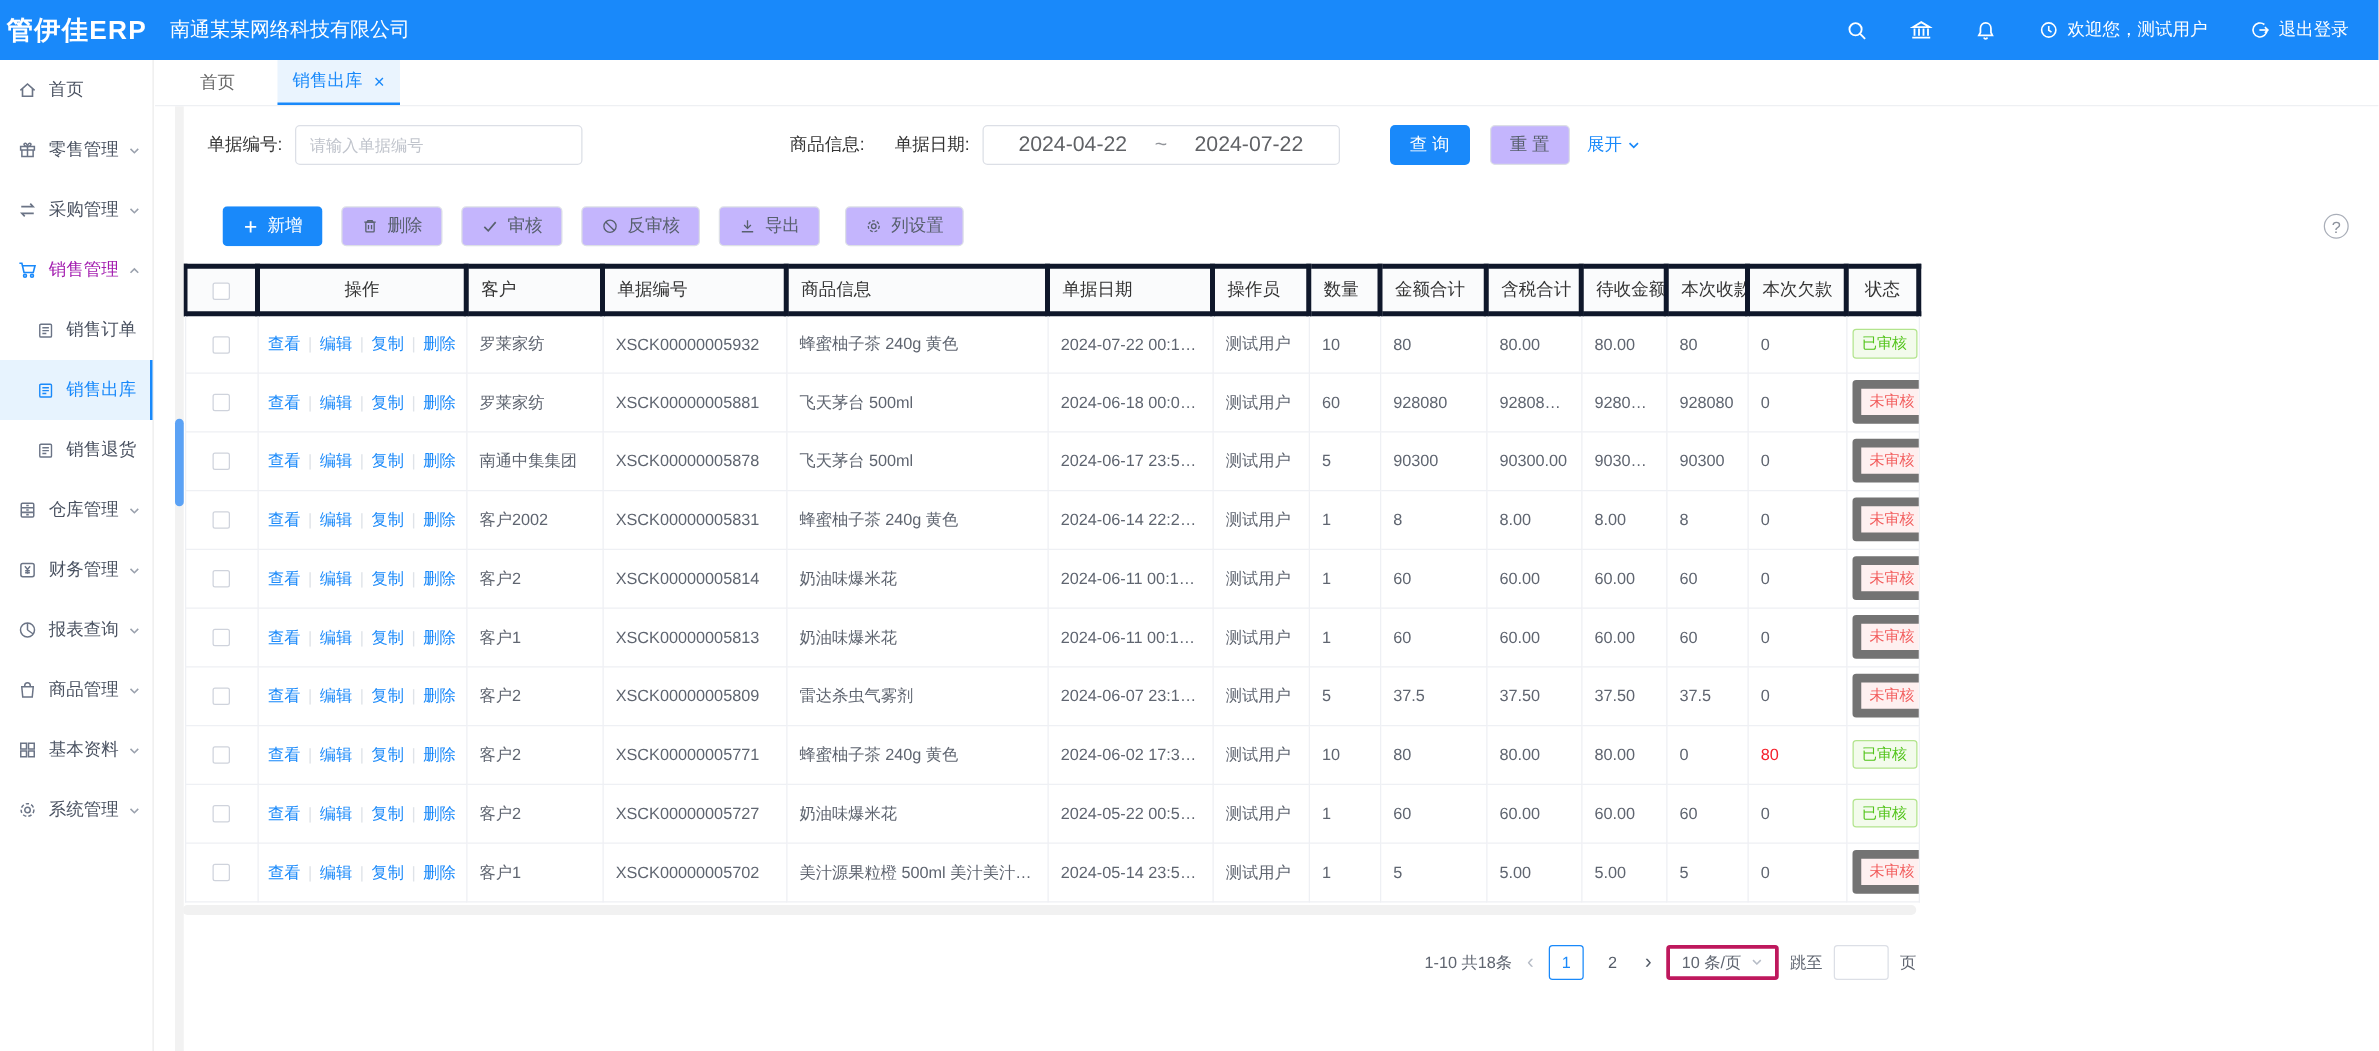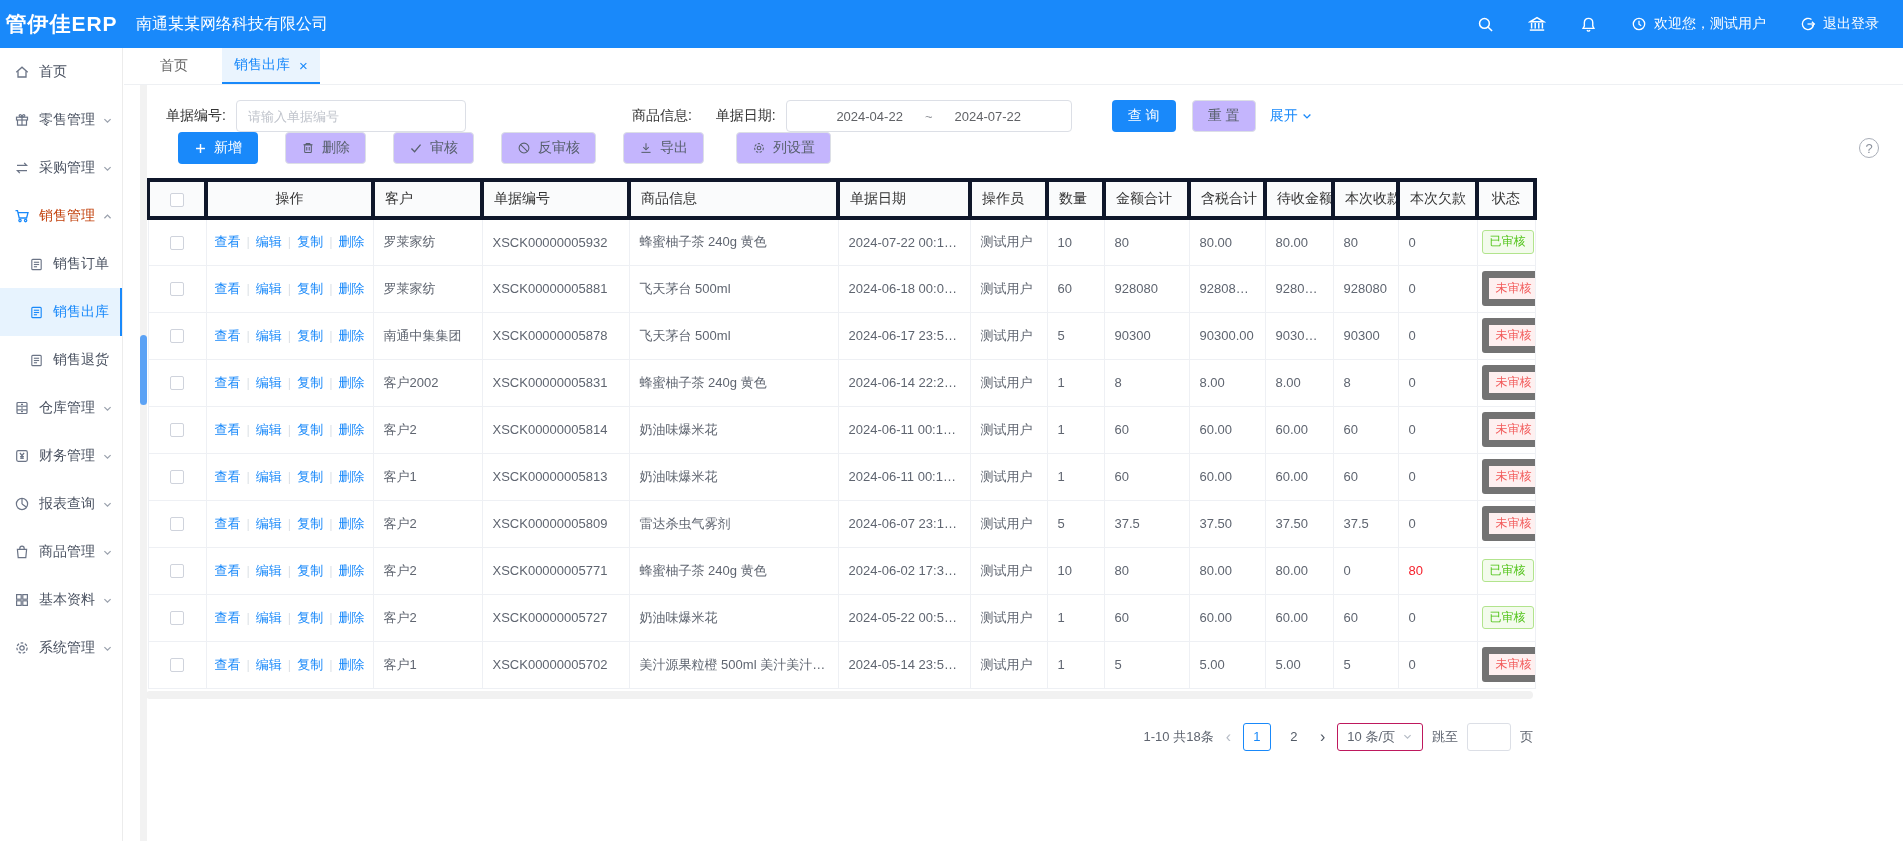--- a/index.html
+++ b/index.html
@@ -18,21 +18,21 @@
   .topbar svg{display:block;}
 
   
   .sidebar{position:absolute;left:0;top:48px;width:123px;height:793px;background:#fff;
            border-right:1px solid #ececec;}
   .s-item{height:48px;display:flex;align-items:center;padding-left:14px;cursor:pointer;
           font-size:14px;color:#4a5261;position:relative;}
   .s-item .s-ico{display:flex;margin-right:9px;color:#6b7486;}
   .s-item .s-chev{position:absolute;right:9px;display:flex;color:#9aa1ad;}
   .s-item.s-sub{padding-left:29px;}
-  .s-item.parent-active{color:#c2410c;}
+  .s-item.parent-active{color:#a21caf;}
   .s-item.parent-active .s-ico{color:#1989fa;}
   .s-item.s-selected{background:#e7f3fe;color:#1989fa;border-right:2px solid #1989fa;}
   .s-item.s-selected .s-ico{color:#1989fa;}
 
   
   .vscroll{position:absolute;left:140px;top:85px;width:7px;height:756px;background:#f2f2f2;}
   .vthumb{position:absolute;left:0;top:250px;width:7px;height:70px;background:#5ba2f5;border-radius:4px;}
 
   
   .main{position:absolute;left:124px;top:48px;width:1779px;height:793px;}
@@ -49,32 +49,32 @@
               font-size:14px;color:#333;white-space:nowrap;}
   .f-label{margin-right:10px;}
   .f-input{height:32px;border:1px solid #dcdfe6;border-radius:4px;padding:0 11px;font-size:13px;
            color:#606266;outline:none;}
   .f-input::placeholder{color:#c0c4cc;}
   .in-billno{width:230px;}
   .in-product{width:336px;}
   .ml-a{margin-left:166px;}
   .ml-b{margin-left:14px;}
   .date-box{width:286px;height:32px;border:1px solid #dcdfe6;border-radius:4px;display:flex;
-            align-items:center;justify-content:center;gap:22px;font-size:13px;color:#606266;cursor:pointer;}
+            align-items:center;justify-content:center;gap:22px;font-size:17px;color:#606266;cursor:pointer;}
   .date-sep{color:#909399;}
   .btn{height:32px;border-radius:4px;font-size:14px;display:inline-flex;align-items:center;
        justify-content:center;cursor:pointer;border:1px solid transparent;}
   .btn-primary{background:#1989fa;color:#fff;}
   .btn-plain{background:#c4b5fd;border-color:#dcdfe6;color:#58606e;}
   .btn-search{width:64px;margin-left:40px;}
   .btn-reset{width:64px;margin-left:16px;}
   .expand{margin-left:14px;color:#1989fa;display:flex;align-items:center;gap:3px;cursor:pointer;font-size:14px;}
 
   
-  .toolbar{padding-left:32px;display:flex;align-items:flex-end;gap:27px;position:relative;height:32px;}
+  .toolbar{margin-top:33px;padding-left:32px;display:flex;align-items:flex-end;gap:15px;position:relative;height:32px;}
   .tb-btn{padding:0 15px;gap:7px;}
   .tb-btn svg{display:block;}
   .ml-c{margin-left:5px;}
   .help-circle{position:absolute;right:24px;top:6px;width:20px;height:20px;border:1px solid #a9aeb8;
                border-radius:50%;color:#8b919c;font-size:13px;display:flex;align-items:center;
                justify-content:center;cursor:pointer;}
 
   
   .grid{margin-top:14px;border-collapse:collapse;table-layout:fixed;width:1387px;font-size:13px;}
   .grid th{height:38px;background:#fafbfc;border:4px solid #0f172a;font-weight:normal;color:#333;
@@ -93,21 +93,21 @@
   .hscroll{width:1387px;height:8px;background:#f1f1f1;border-radius:4px;margin-top:2px;}
 
   
   .pagination{width:1387px;margin-top:24px;display:flex;align-items:center;justify-content:flex-end;
               gap:9px;font-size:13px;color:#5f6570;}
   .pg-arrow{font-size:16px;color:#b6bcc6;cursor:pointer;padding:0 3px;}
   .pg-arrow.dark{color:#525a66;}
   .pg-page{min-width:28px;height:28px;display:inline-flex;align-items:center;justify-content:center;
            border-radius:3px;cursor:pointer;color:#525a66;}
   .pg-page.active{border:1px solid #1989fa;color:#1989fa;background:#fff;}
-  .pg-size{height:28px;border:1px solid #be185d;border-radius:3px;display:inline-flex;align-items:center;
+  .pg-size{height:28px;border:3px solid #be185d;border-radius:3px;display:inline-flex;align-items:center;
            gap:7px;padding:0 9px;cursor:pointer;color:#5f6570;}
   .pg-size svg{color:#b6bcc6;}
   .pg-jump-input{width:44px;height:28px;border:1px solid #dcdfe6;border-radius:3px;outline:none;}
 </style>
 </head>
 <body>
 
 <div class="app">
 
   <header class="topbar">

